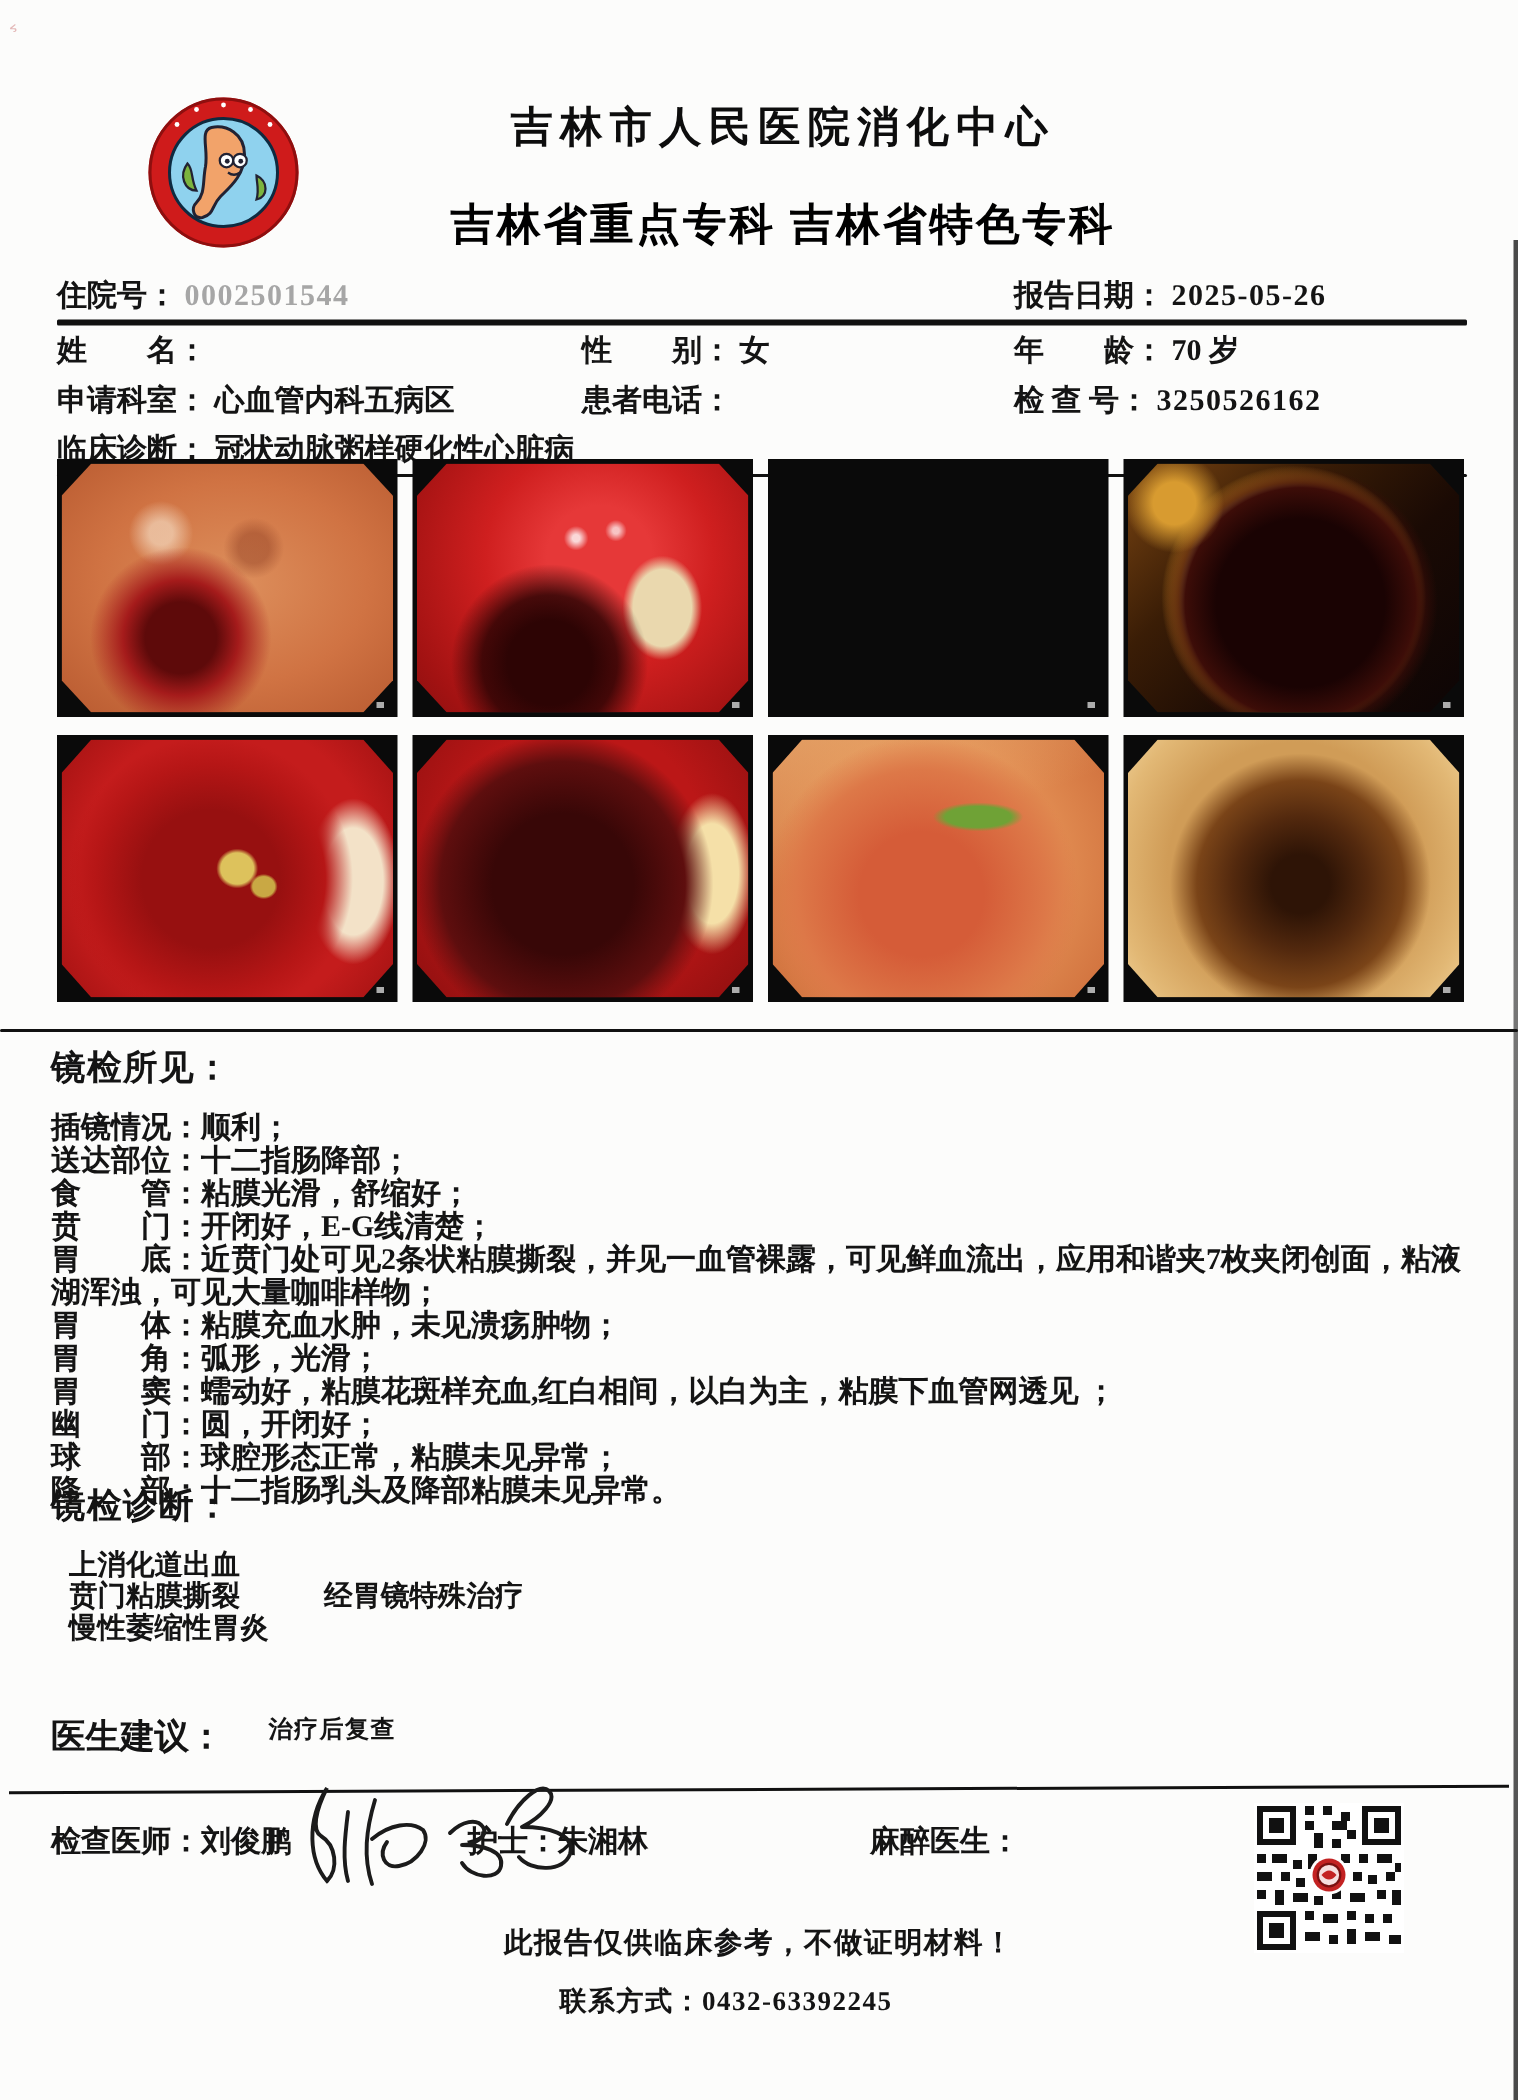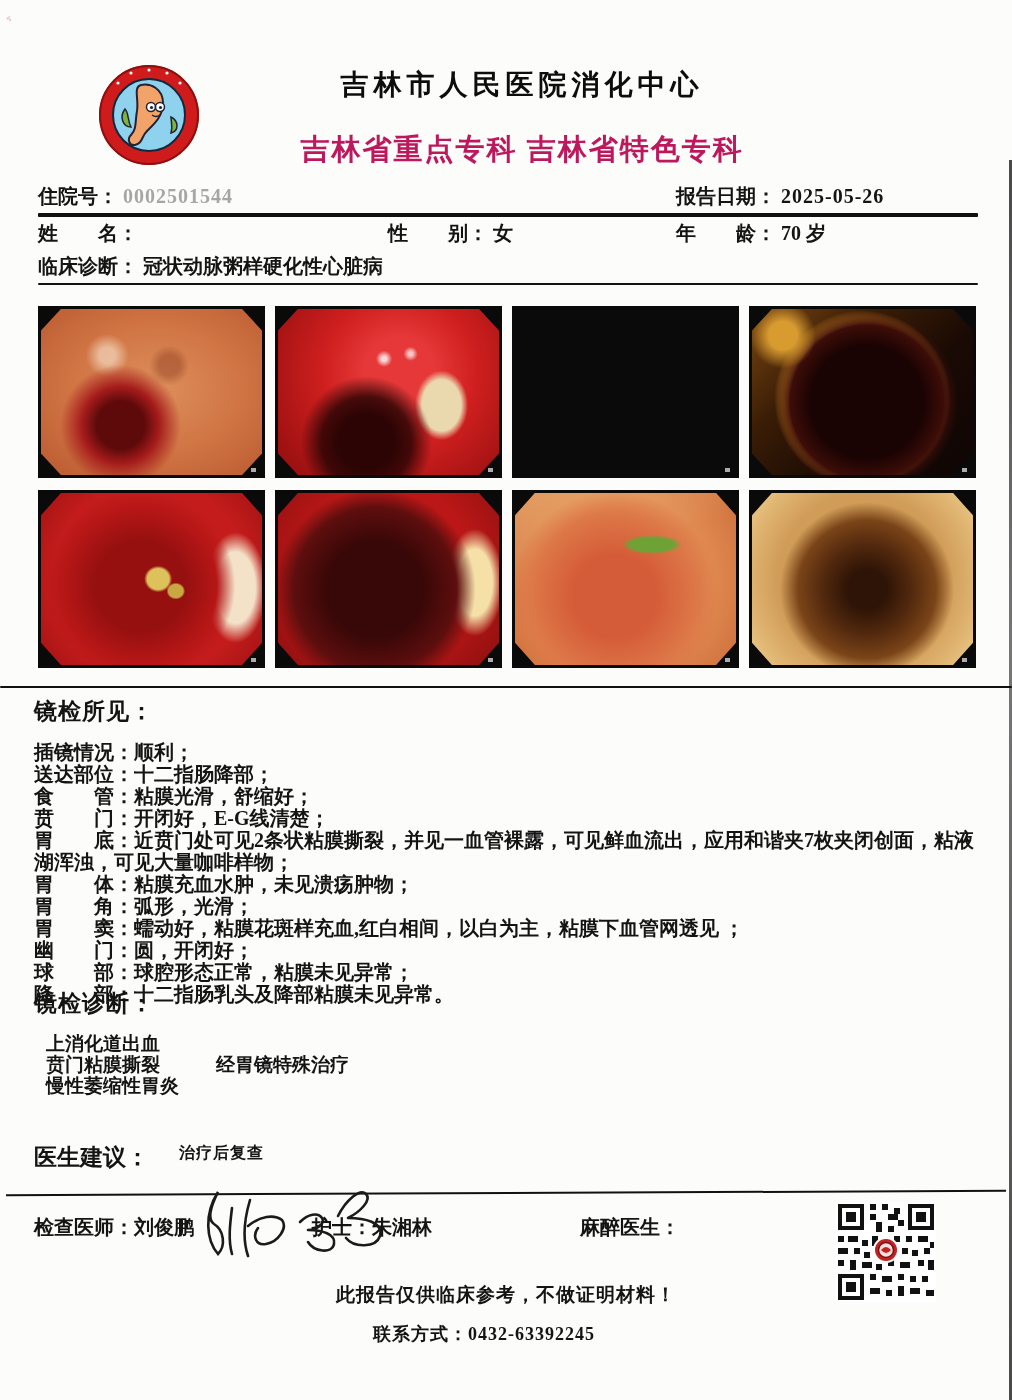--- a/index.html
+++ b/index.html
@@ -7,21 +7,21 @@
         font-family:"Liberation Serif","DejaVu Sans",serif;color:#141414;overflow:hidden;}
   .abs{position:absolute;}
   
   .scan-edge{right:0;top:160px;bottom:0;width:3px;background:linear-gradient(#1c1c1c,#555 40%,#1c1c1c);opacity:.8;}
   .corner-mark{left:6px;top:6px;width:16px;height:14px;color:#c77;font-size:12px;opacity:.5;}
   
   .logo{left:96px;top:62px;width:106px;height:106px;}
   .h-title{left:212px;top:66px;width:620px;text-align:center;font-size:28px;font-weight:900;
            letter-spacing:5px;color:#0d0d0d;font-family:"Liberation Serif",serif;}
   .h-sub{left:212px;top:130px;width:620px;text-align:center;font-size:29px;font-weight:900;
-         letter-spacing:2px;color:#be185d;}
+         letter-spacing:2px;color:#000000;}
   
   .info{left:38px;top:180px;width:940px;font-size:20px;font-weight:600;}
   .irow{display:grid;grid-template-columns:350px 288px 302px;align-items:baseline;padding:3px 0;}
   .irow .cell{white-space:nowrap;}
   .lab{font-weight:700;}
   .faded{color:#a6a6a6;letter-spacing:2px;}
   .num{font-family:"Liberation Serif",serif;letter-spacing:1px;}
   .rule{height:2px;background:#111;border-radius:1px;}
   .rule.thick{height:4px;}
   
@@ -146,20 +146,34 @@
         <span class="lab">姓　　名：</span>
         <span></span>
       </div>
       <div class="cell">
         <span class="lab">性　　别：</span>
         <span>女</span>
       </div>
       <div class="cell">
         <span class="lab">年　　龄：</span>
         <span>70 岁</span>
+      </div>
+    </div>
+    <div class="irow">
+      <div class="cell">
+        <span class="lab">申请科室：</span>
+        <span>心血管内科五病区</span>
+      </div>
+      <div class="cell">
+        <span class="lab">患者电话：</span>
+        <span></span>
+      </div>
+      <div class="cell">
+        <span class="lab">检 查 号：</span>
+        <span class="num">3250526162</span>
       </div>
     </div>
     <div class="irow" style="grid-template-columns:1fr">
       <div class="cell">
         <span class="lab">临床诊断：</span>
         <span>冠状动脉粥样硬化性心脏病</span>
       </div>
     </div>
     <div class="rule"></div>
   </div>

